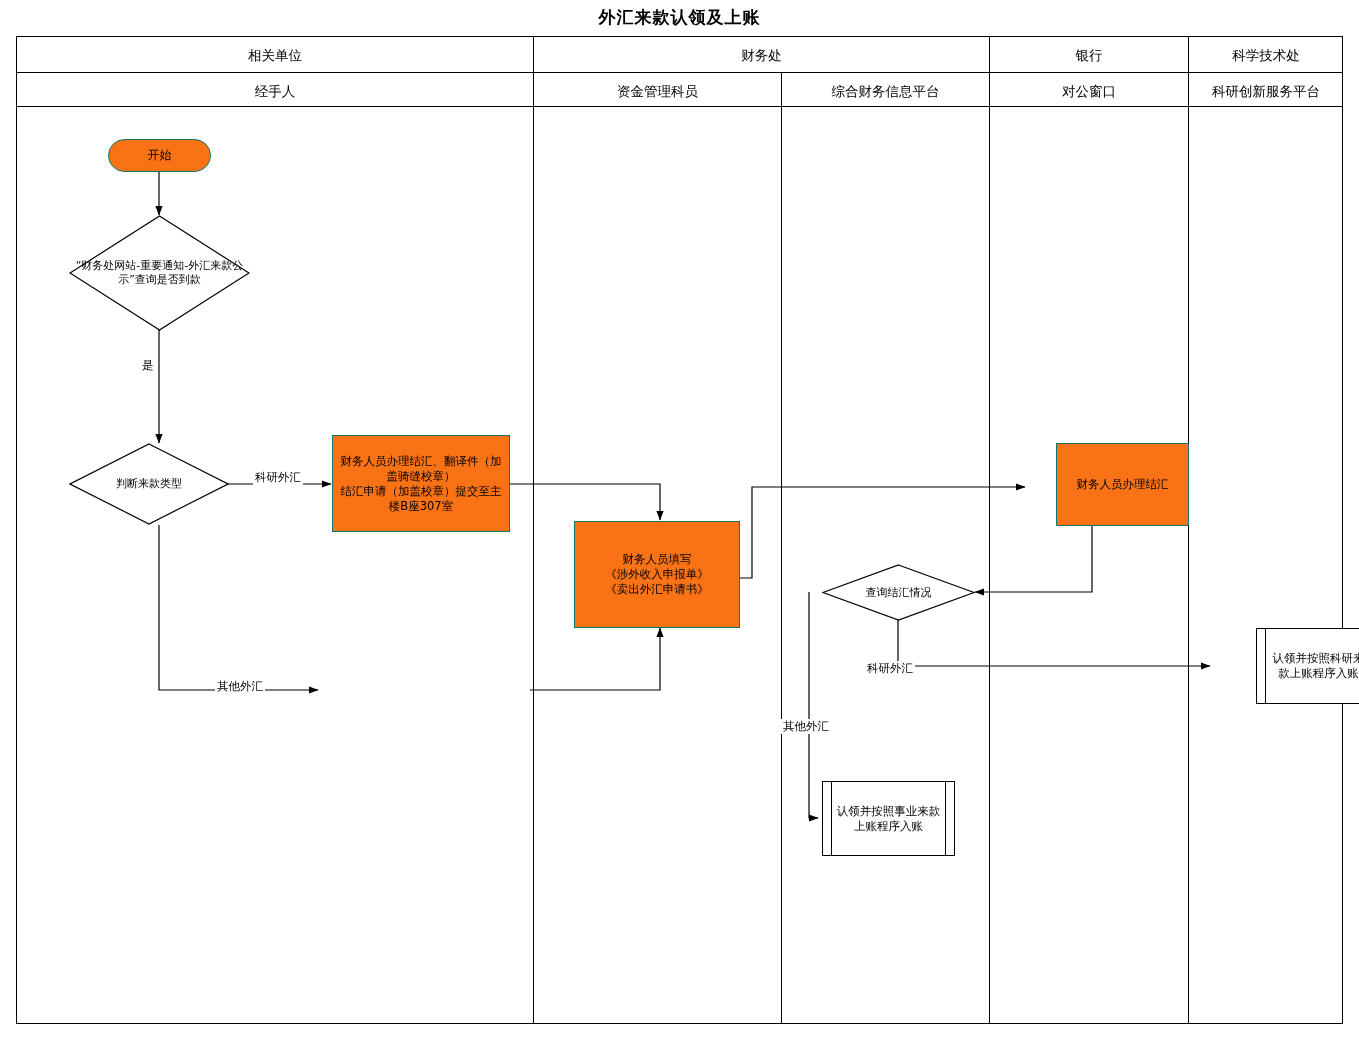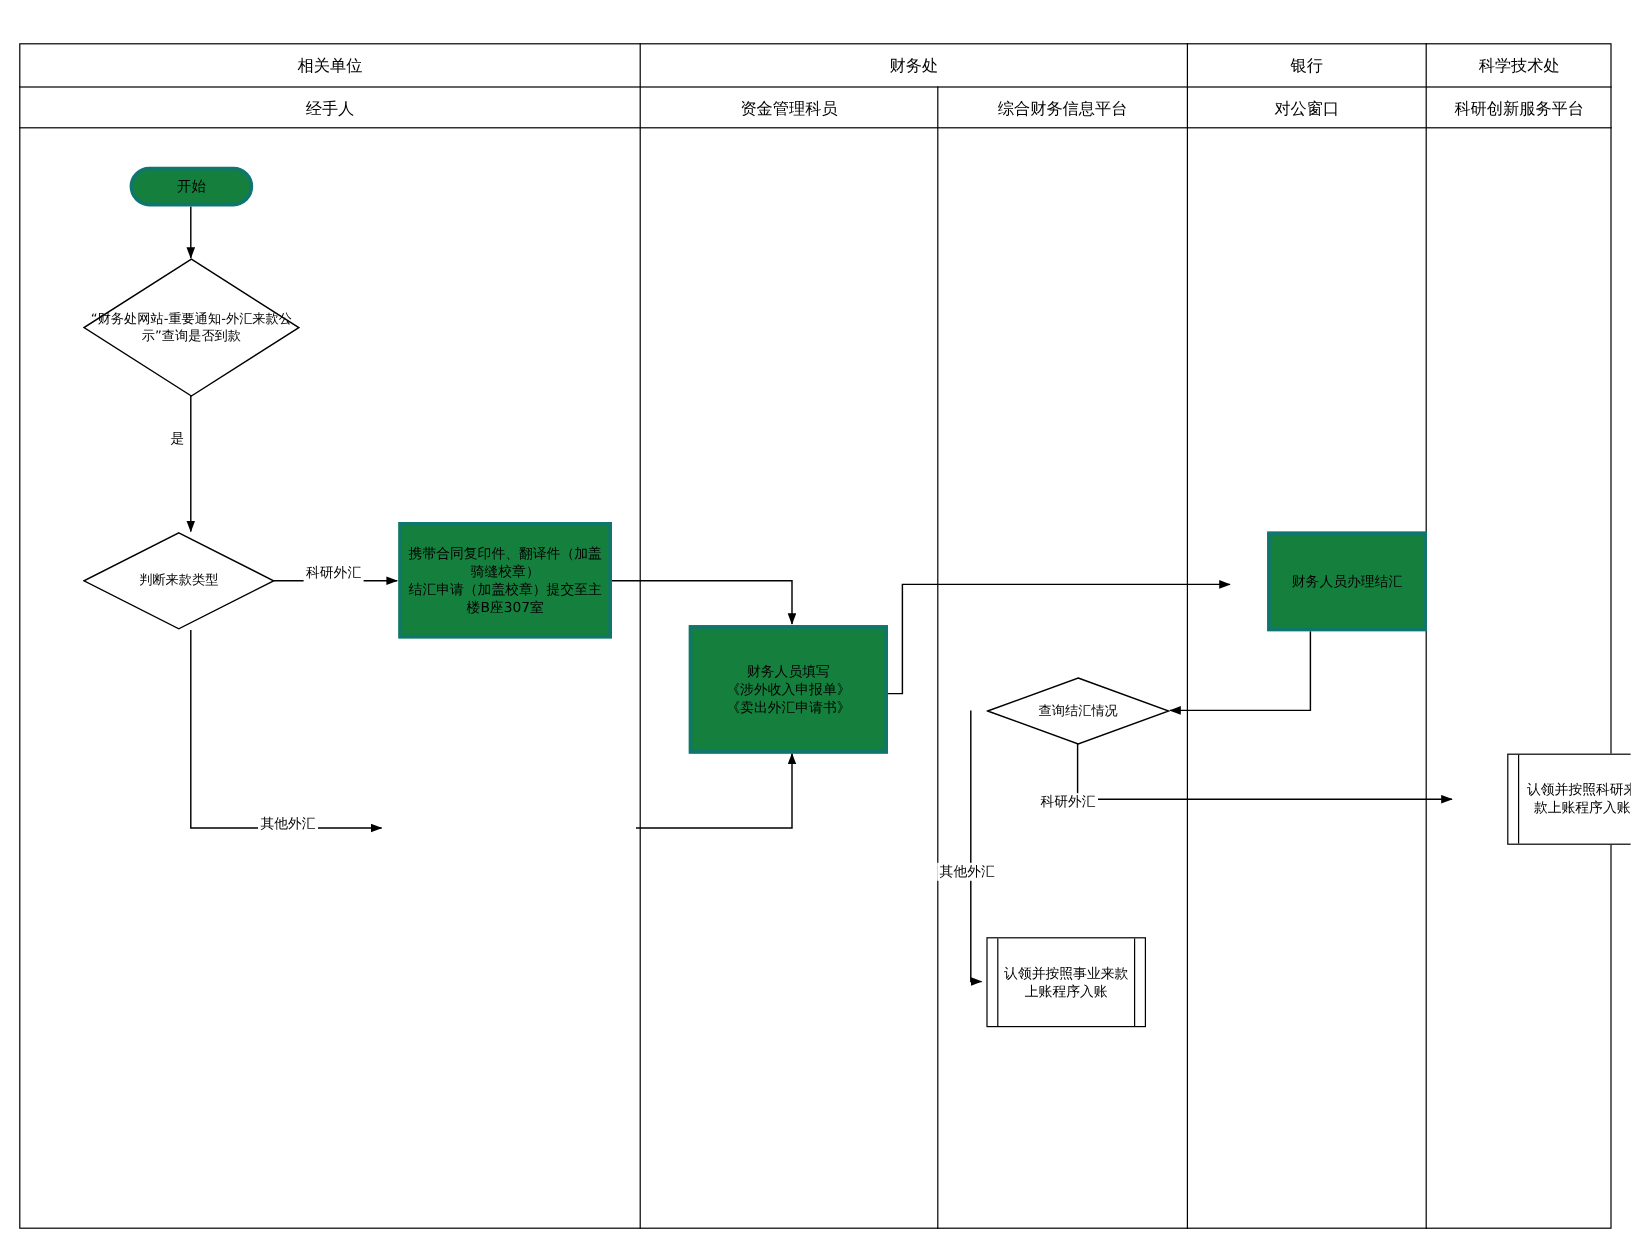--- a/index.html
+++ b/index.html
@@ -51,22 +51,22 @@
   .hdr {
     position: absolute;
     text-align: center;
     font-size: 13.5px;
     line-height: 18px;
   }
   
   .node {
     position: absolute;
     box-sizing: border-box;
-    border: 3px solid #0f766e;
-    background: #15803d;
+    border: 1px solid #0f766e;
+    background: #f97316;
     display: flex;
     align-items: center;
     justify-content: center;
     text-align: center;
     font-size: 11.5px;
     line-height: 15px;
     padding: 2px 4px;
   }
   .terminator {
     border-radius: 20px;
@@ -132,20 +132,21 @@
     width: 1359px;
     height: 1040px;
     pointer-events: none;
   }
 </style>
 </head>
 <body>
 
 <div id="page">
 
+  <div class="title">外汇来款认领及上账</div>
 
   <div class="frame"></div>
 
   <div class="hline" style="left:16px; top:72px; width:1327px;"></div>
   <div class="hline" style="left:16px; top:106px; width:1327px;"></div>
 
   <div class="vline" style="left:533px; top:36px; height:988px;"></div>
   <div class="vline" style="left:989px; top:36px; height:988px;"></div>
   <div class="vline" style="left:1188px; top:36px; height:988px;"></div>
 
@@ -204,21 +205,21 @@
 
   <div class="diamond-wrap" style="left:69px; top:443px; width:160px; height:82px;">
     <svg width="160" height="82">
         <polygon points="80,1 159,41 80,81 1,41" fill="#fff" stroke="#000" stroke-width="1.2"></polygon>
       </svg>
     <div class="diamond-label">判断来款类型</div>
   </div>
   <div class="edge-label" style="left:253px; top:470px;">科研外汇</div>
   <div class="edge-label" style="left:215px; top:679px;">其他外汇</div>
 
-  <div class="node" style="left:332px; top:435px; width:178px; height:97px; white-space:pre-line;">携带合同复印件、翻译件（加盖骑缝校章）
+  <div class="node" style="left:332px; top:435px; width:178px; height:97px; white-space:pre-line;">财务人员办理结汇、翻译件（加盖骑缝校章）
 结汇申请（加盖校章）提交至主楼B座307室</div>
 
 
   <div class="node" style="left:574px; top:521px; width:166px; height:107px; white-space:pre-line;">财务人员填写
 《涉外收入申报单》
 《卖出外汇申请书》</div>
 
   <div class="node" style="left:1056px; top:443px; width:133px; height:83px;">财务人员办理结汇</div>
 
   <div class="diamond-wrap" style="left:822px; top:564px; width:153px; height:57px;">

